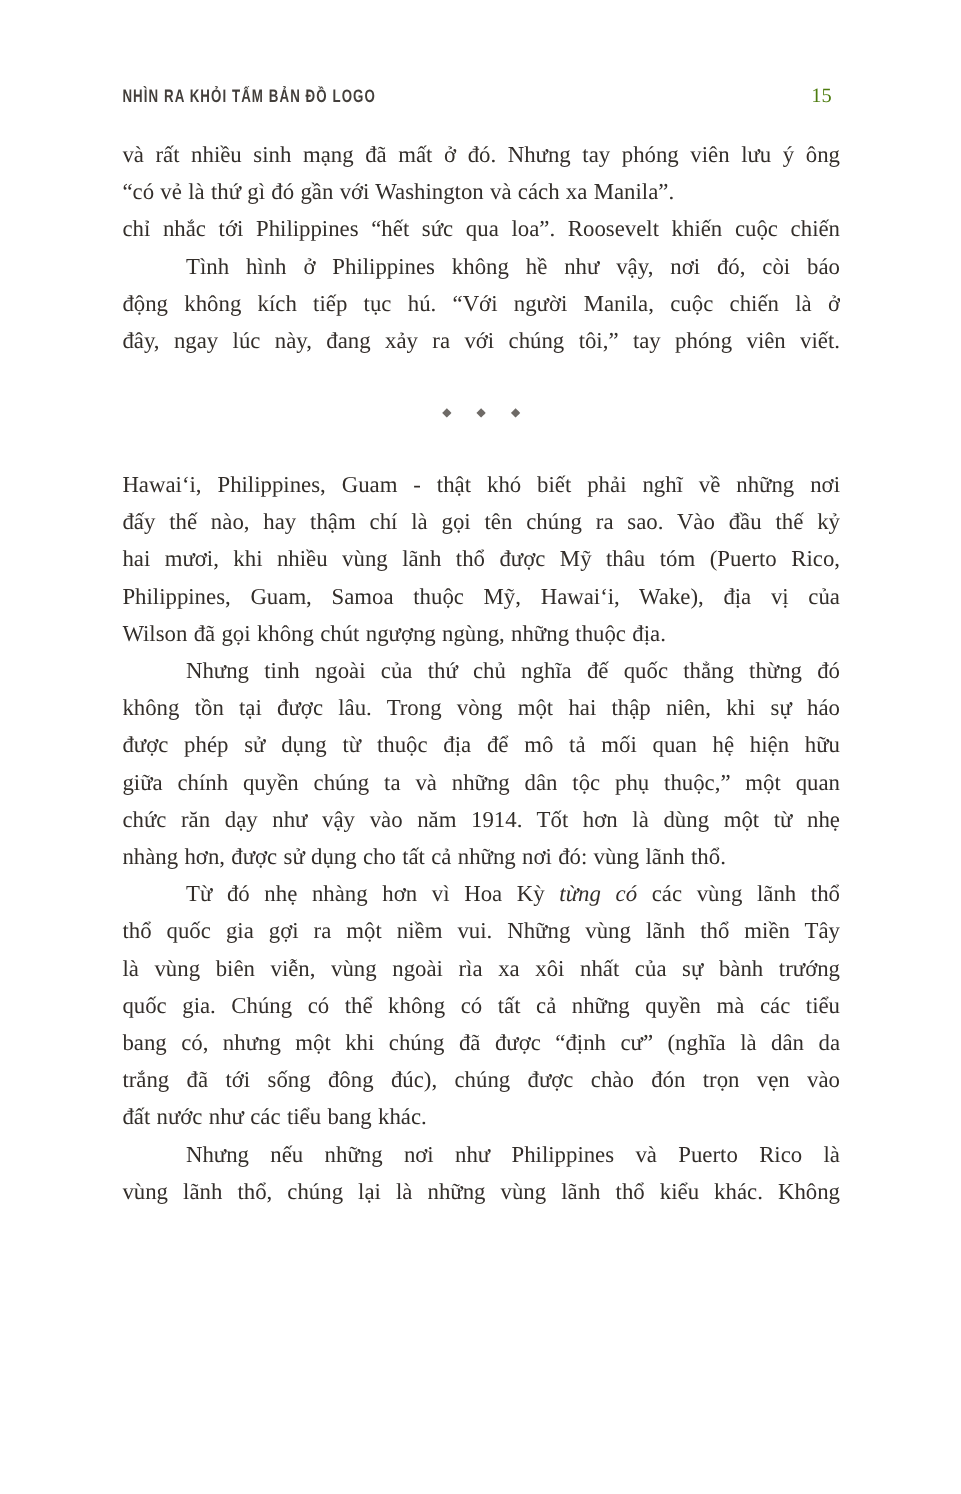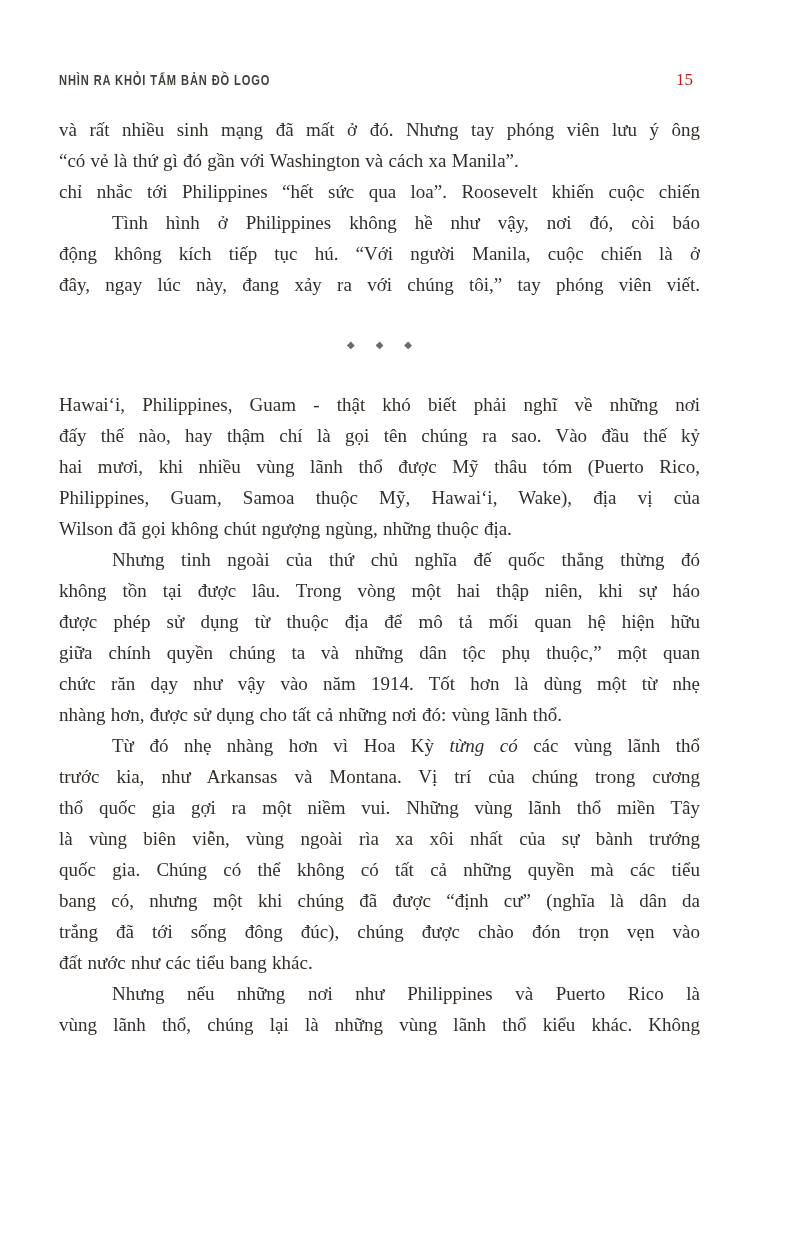--- a/index.html
+++ b/index.html
@@ -2,21 +2,21 @@
 <html lang="vi"><head>
 <meta charset="utf-8">
 <style>
   html, body { margin: 0; padding: 0; background: #ffffff; }
   .page {
     position: relative;
     width: 801px;
     height: 1245px;
     box-sizing: border-box;
     background: #ffffff;
-    padding: 70px 101px 0 59px;
+    padding: 70px 101px 0 102px;
     overflow: hidden;
     font-family: "Liberation Serif", "DejaVu Serif", serif;
   }
   .page-header {
     display: flex;
     justify-content: space-between;
     align-items: baseline;
     height: 20px;
   }
   .running-head {
@@ -26,21 +26,21 @@
     font-size: 15px;
     letter-spacing: 1.2px;
     color: #433f3b;
     transform: scaleX(0.74);
     transform-origin: 0 50%;
     white-space: nowrap;
   }
   .page-number {
     font-family: "Liberation Serif", "DejaVu Serif", serif;
     font-size: 17px;
-    color: #b91c1c;
+    color: #4d7c0f;
     padding-right: 7px;
   }
   .body-text { margin-top: 24px; }
   .para { margin: 0; }
   .line {
     font-size: 19px;
     line-height: 31px;
     height: 31px;
     overflow: hidden;
     color: #332e2a;
@@ -96,21 +96,20 @@
       <div class="para">
         <div class="line indent">Nhưng tinh ngoài của thứ chủ nghĩa đế quốc thẳng thừng đó</div>
         <div class="line">không tồn tại được lâu. Trong vòng một hai thập niên, khi sự háo</div>
         <div class="line">được phép sử dụng từ thuộc địa để mô tả mối quan hệ hiện hữu</div>
         <div class="line">giữa chính quyền chúng ta và những dân tộc phụ thuộc,” một quan</div>
         <div class="line">chức răn dạy như vậy vào năm 1914. Tốt hơn là dùng một từ nhẹ</div>
         <div class="line endp">nhàng hơn, được sử dụng cho tất cả những nơi đó: vùng lãnh thổ.</div>
       </div>
       <div class="para">
         <div class="line indent">Từ đó nhẹ nhàng hơn vì Hoa Kỳ <i>từng có</i> các vùng lãnh thổ</div>
-        <div class="line">trước kia, như Arkansas và Montana. Vị trí của chúng trong cương</div>
         <div class="line">thổ quốc gia gợi ra một niềm vui. Những vùng lãnh thổ miền Tây</div>
         <div class="line">là vùng biên viễn, vùng ngoài rìa xa xôi nhất của sự bành trướng</div>
         <div class="line">quốc gia. Chúng có thể không có tất cả những quyền mà các tiểu</div>
         <div class="line">bang có, nhưng một khi chúng đã được “định cư” (nghĩa là dân da</div>
         <div class="line">trắng đã tới sống đông đúc), chúng được chào đón trọn vẹn vào</div>
         <div class="line endp">đất nước như các tiểu bang khác.</div>
       </div>
       <div class="para">
         <div class="line indent">Nhưng nếu những nơi như Philippines và Puerto Rico là</div>
         <div class="line">vùng lãnh thổ, chúng lại là những vùng lãnh thổ kiểu khác. Không</div>

